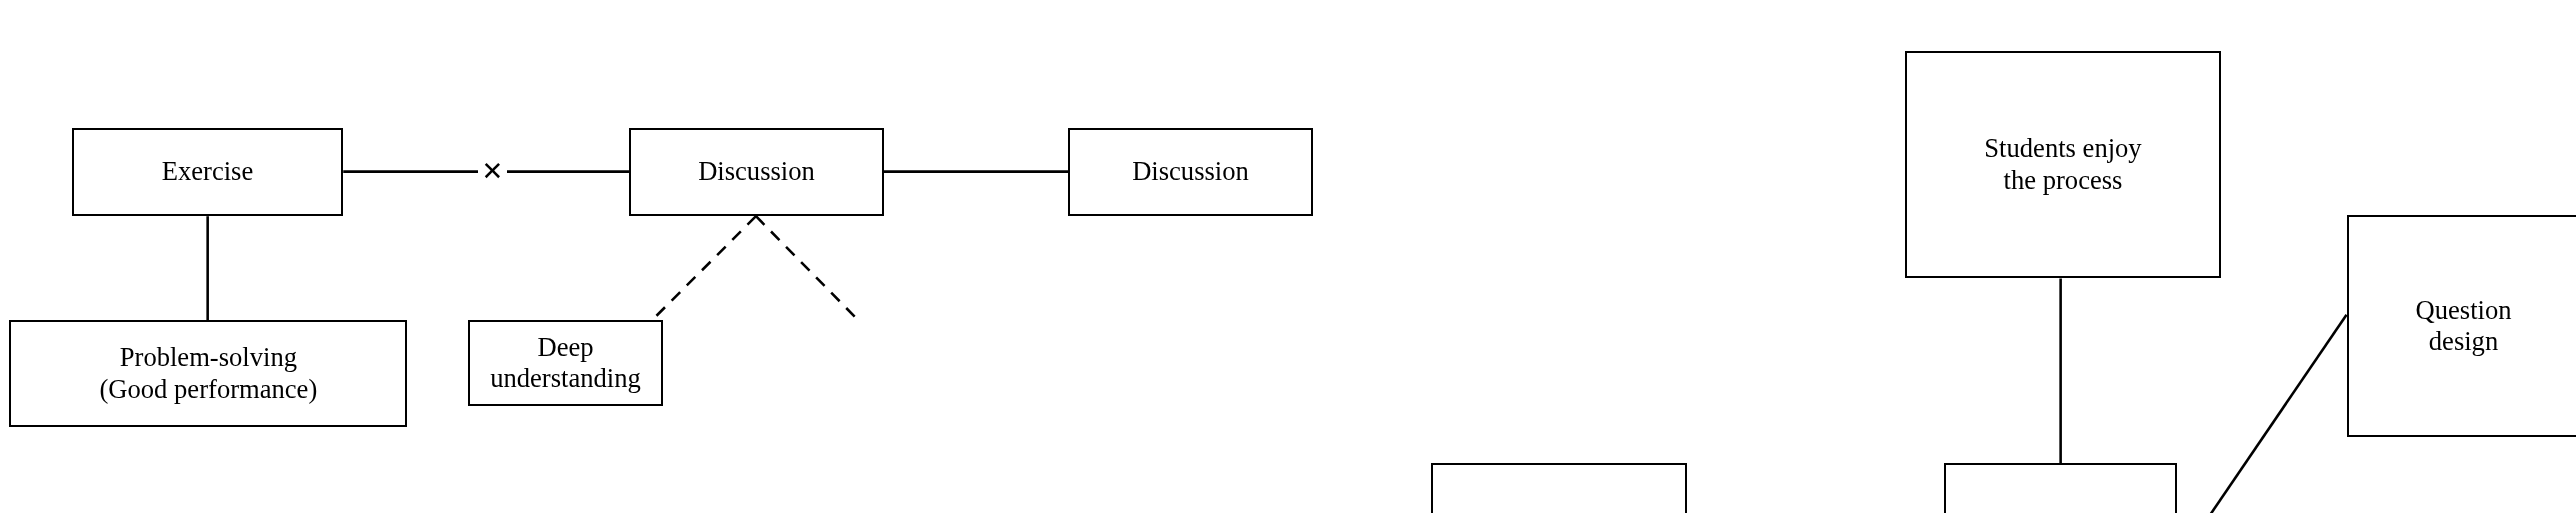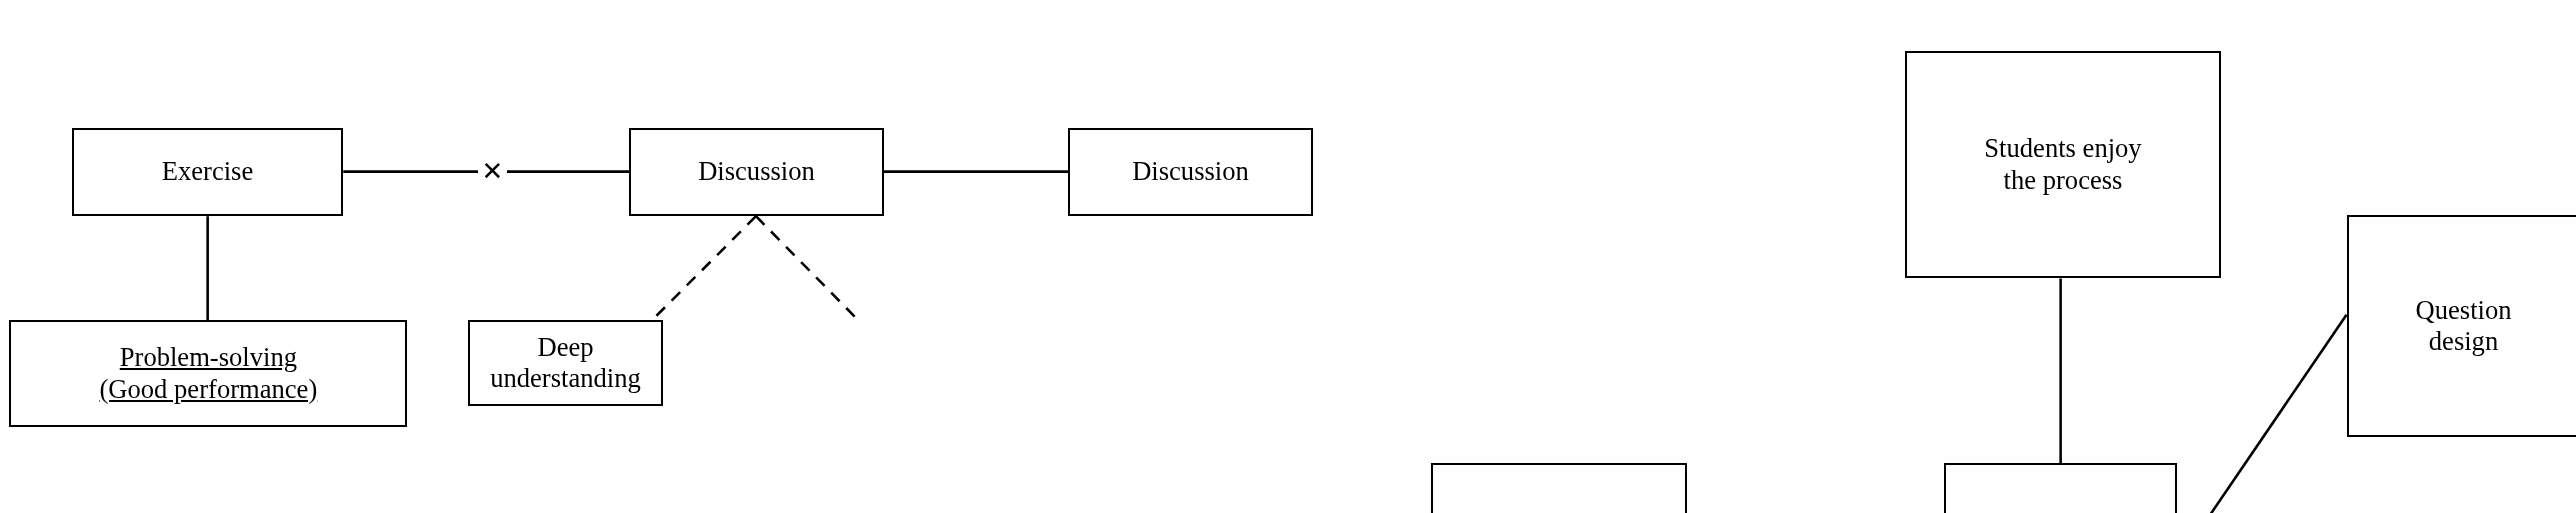--- a/index.html
+++ b/index.html
@@ -77,21 +77,21 @@
   <div class="xmark" style="left:478px;top:134px;">✕</div>
 
   <div class="node f30" style="left:629px;top:104px;width:255px;height:88px;">
     <span class="lbl">Discussion</span>
   </div>
 
   <div class="node f30" style="left:1068px;top:104px;width:245px;height:88px;">
     <span class="lbl">Discussion</span>
   </div>
 
-  <div class="node f30" style="left:9.4px;top:296px;width:398px;height:107px;text-decoration:underline;">
+  <div class="node f30" style="left:9.4px;top:296px;width:398px;height:107px;">
     <span class="lbl">Problem-solving
 (Good performance)</span>
   </div>
 
   <div class="node f30" style="left:468px;top:296px;width:195px;height:86px;">
     <span class="lbl">Deep
 understanding</span>
   </div>
 
 

